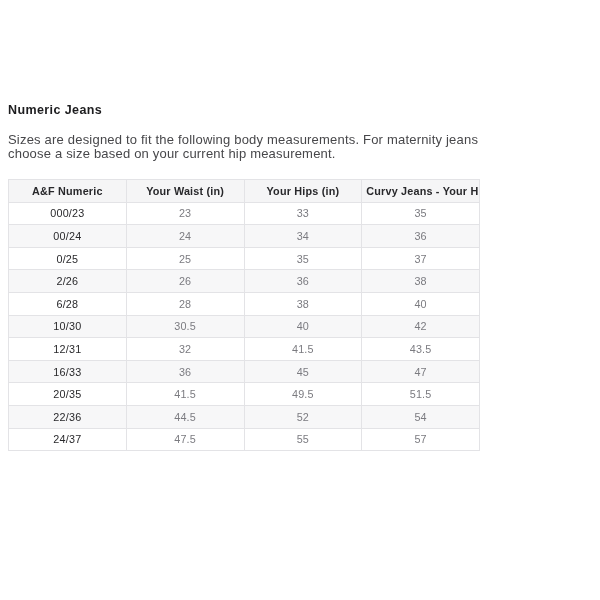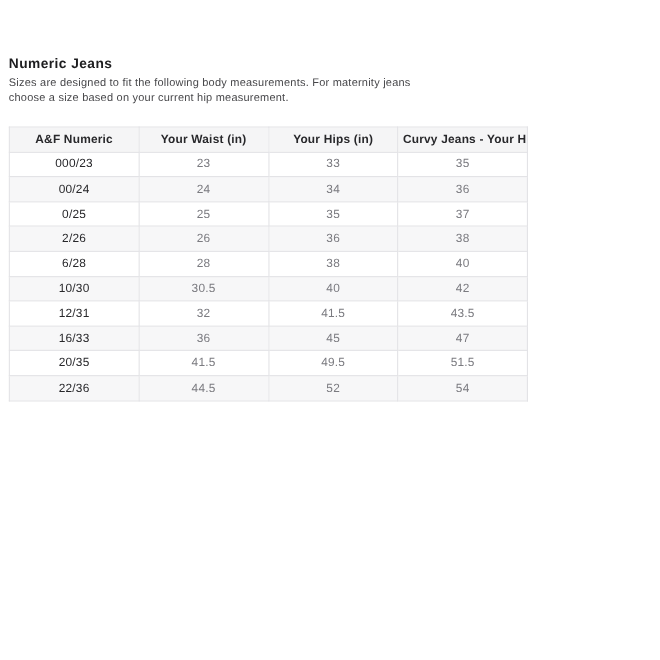--- a/index.html
+++ b/index.html
@@ -9,29 +9,29 @@
     width: 600px;
     height: 600px;
     background: #ffffff;
     font-family: "Liberation Sans", sans-serif;
   }
   .page {
     padding: 0 10px 0 8px;
   }
   .page-title {
     margin: 0;
-    padding-top: 51px;
+    padding-top: 103px;
     font-size: 12.5px;
     font-weight: bold;
     letter-spacing: 0.4px;
     color: #1d1d1f;
   }
   .intro {
-    margin-top: 4px;
-    font-size: 10px;
+    margin-top: 16px;
+    font-size: 13px;
     letter-spacing: 0.2px;
     color: #47474a;
   }
   .intro div {
     line-height: 13.5px;
   }
   table.size-chart {
     margin-top: 19px;
     width: 472px;
     border-collapse: collapse;
@@ -140,16 +140,22 @@
           <td>41.5</td>
           <td>49.5</td>
           <td>51.5</td>
         </tr>
         <tr>
           <td class="size-col">22/36</td>
           <td>44.5</td>
           <td>52</td>
           <td>54</td>
         </tr>
+        <tr>
+          <td class="size-col">24/37</td>
+          <td>47.5</td>
+          <td>55</td>
+          <td>57</td>
+        </tr>
       </tbody>
   </table>
 
 </div>
 
 </body></html>

